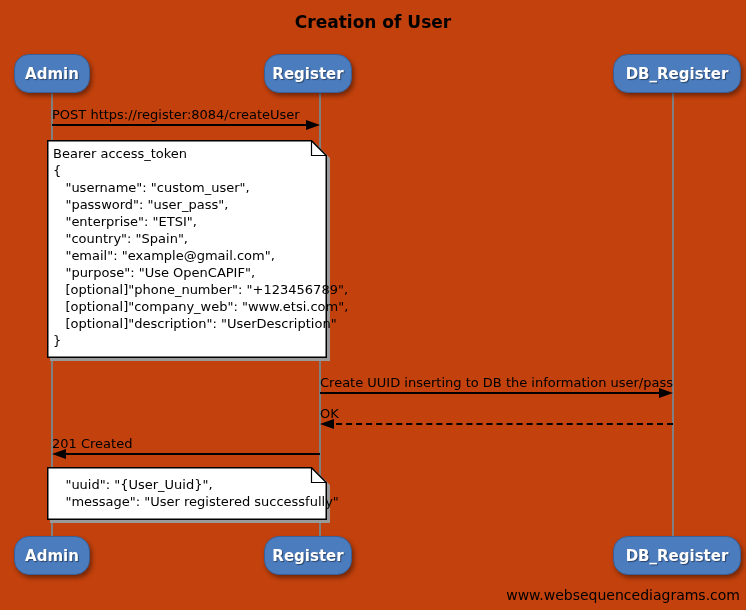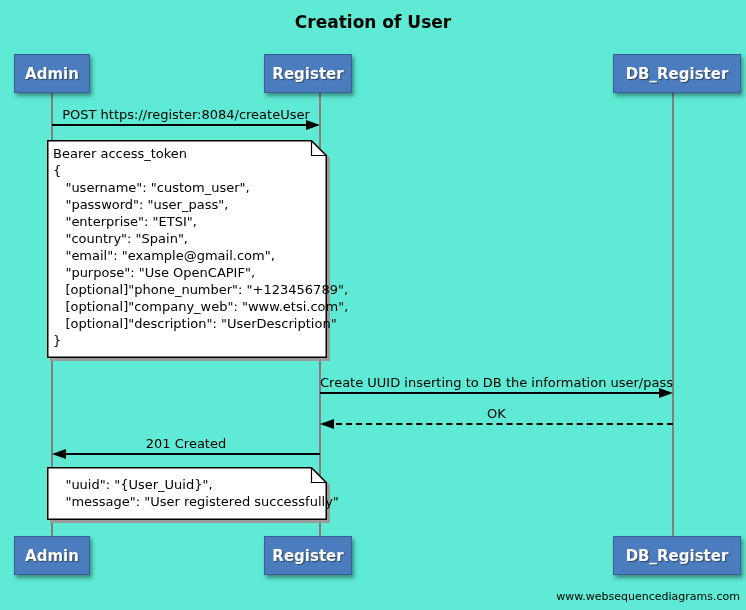--- a/index.html
+++ b/index.html
@@ -3,42 +3,42 @@
 <meta charset="utf-8">
 <style>
   * { margin: 0; padding: 0; box-sizing: border-box; }
   html, body { background: #ffffff; }
   body { font-family: "DejaVu Sans", "Liberation Sans", sans-serif; }
 
   .canvas {
     position: relative;
     width: 746px;
     height: 610px;
-    background: #5eead4;
+    background: #c2410c;
     overflow: hidden;
   }
 
   .diagram-title {
     position: absolute;
     top: 12px;
     left: 0;
     width: 746px;
     text-align: center;
     font-size: 17px;
     font-weight: bold;
     color: #000000;
   }
 
   
   .actor-box {
     position: absolute;
     height: 39px;
     background: #4b7cbe;
     border: 1px solid #3a5f96;
-    border-radius: 0;
+    border-radius: 15px;
     box-shadow: 2px 3px 4px rgba(0,0,0,0.40);
     display: flex;
     align-items: center;
     justify-content: center;
     color: #ffffff;
     font-size: 15px;
     font-weight: bold;
     text-shadow: 1px 1px 1px rgba(0,0,0,0.45);
   }
   .actor-row-top    { top: 54px; }
@@ -59,21 +59,20 @@
   .lifeline-register { left: 319px; }
   .lifeline-db       { left: 672px; }
 
   
   .message { position: absolute; height: 24px; }
   .msg-label {
     position: absolute;
     top: 0;
     left: 0;
     width: 100%;
-    text-align: center;
     font-size: 13px;
     color: #000000;
     white-space: nowrap;
   }
   .msg-line {
     position: absolute;
     top: 17px;
     left: 0;
     width: 100%;
     height: 0;
@@ -112,21 +111,21 @@
   }
   .note-request  { left: 47px; top: 140px; width: 284px; height: 222px; }
   .note-request  pre { padding: 5px 6px; }
   .note-response { left: 47px; top: 467px; width: 284px; height: 57px; }
   .note-response pre { padding: 9px 6px; }
 
   .watermark {
     position: absolute;
     right: 6px;
     bottom: 7px;
-    font-size: 11px;
+    font-size: 14px;
     color: #000000;
   }
 </style>
 </head>
 <body>
 
 <div class="canvas">
 
   <div class="diagram-title">Creation of User</div>
 

